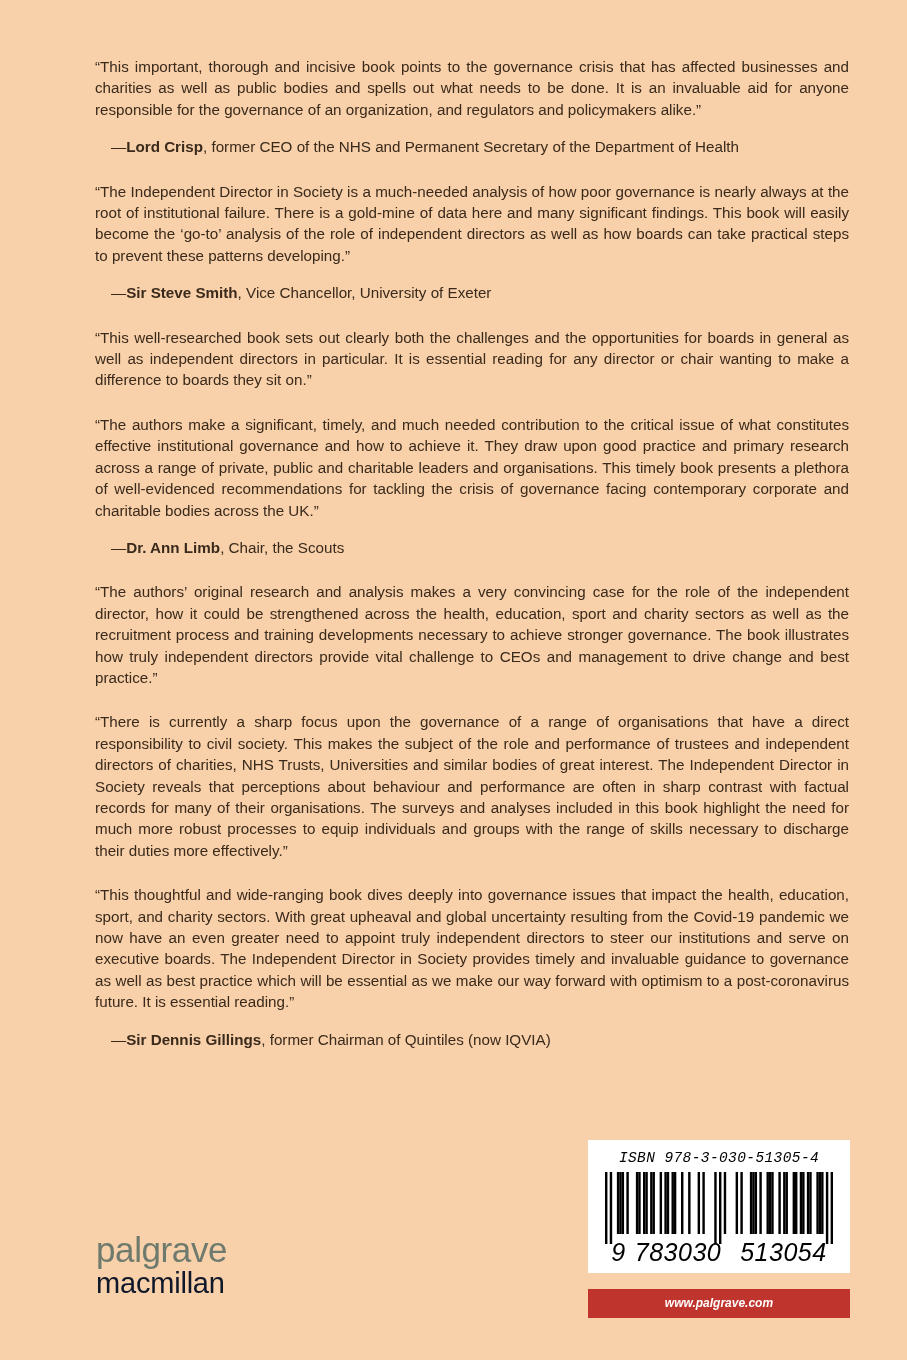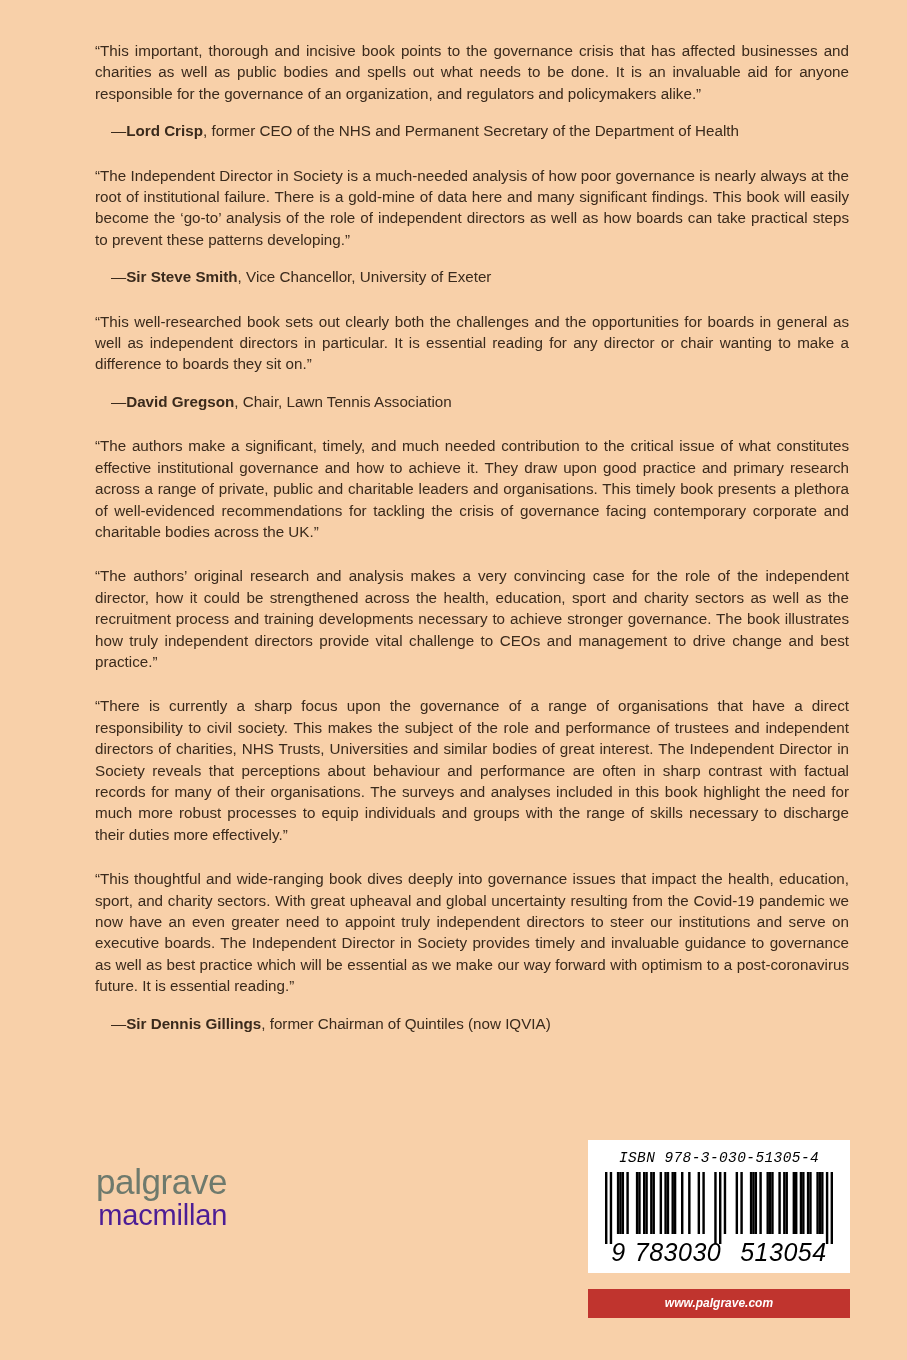--- a/index.html
+++ b/index.html
@@ -22,21 +22,21 @@
     width: 907px;
     height: 1360px;
     background: #f8d0a9;
     box-sizing: border-box;
   }
 
   
   #endorsements {
     position: absolute;
     left: 95px;
-    top: 40px;
+    top: 56px;
     width: 754px;
   }
 
   .endorsement {
     margin: 0 0 23px 0;
   }
 
   .quote-text {
     font-size: 15.2px;
     line-height: 21.4px;
@@ -67,41 +67,40 @@
   }
 
   .attribution .role {
     font-weight: 400;
   }
 
   
   #logo {
     position: absolute;
     left: 96px;
-    top: 1164px;
+    top: 1232px;
     color: #6e7a6d;
     line-height: 1;
     user-select: none;
-    text-align: right;
   }
 
   #logo .logo-line1 {
     display: block;
     font-size: 35px;
     letter-spacing: -0.4px;
     font-weight: 400;
     color: #6e7a6d;
   }
 
   #logo .logo-line2 {
     display: block;
     font-size: 29px;
     letter-spacing: -0.2px;
     font-weight: 400;
-    color: #4c1d95;
+    color: #0f172a;
     margin-top: 2px;
   }
 
   
   #barcode-block {
     position: absolute;
     left: 588px;
     top: 1140px;
     width: 298px;
     font-style: italic;
@@ -171,24 +170,24 @@
       <div class="endorsement">
         <p class="quote-text"><span>“This important, thorough and incisive book points to the governance crisis that has affected businesses and charities as well as public bodies and spells out what needs to be done. It is an invaluable aid for anyone responsible for the governance of an organization, and regulators and policymakers alike.”</span></p>
         <p class="attribution"><span class="dash">—</span><span class="person">Lord Crisp</span><span class="role">, former CEO of the NHS and Permanent Secretary of the Department of Health</span></p>
       </div>
       <div class="endorsement">
         <p class="quote-text"><span class="title-italic">“The Independent Director in Society</span><span> is a much-needed analysis of how poor governance is nearly always at the root of institutional failure. There is a gold-mine of data here and many significant findings. This book will easily become the ‘go-to’ analysis of the role of independent directors as well as how boards can take practical steps to prevent these patterns developing.”</span></p>
         <p class="attribution"><span class="dash">—</span><span class="person">Sir Steve Smith</span><span class="role">, Vice Chancellor, University of Exeter</span></p>
       </div>
       <div class="endorsement">
         <p class="quote-text"><span>“This well-researched book sets out clearly both the challenges and the opportunities for boards in general as well as independent directors in particular. It is essential reading for any director or chair wanting to make a difference to boards they sit on.”</span></p>
-        <p class="attribution"><span class="dash">—</span><span class="person">David Gregson</span><span class="role">, Chair, Lawn Tennis Association</span></p>
       </div>
       <div class="endorsement">
         <p class="quote-text"><span>“The authors make a significant, timely, and much needed contribution to the critical issue of what constitutes effective institutional governance and how to achieve it. They draw upon good practice and primary research across a range of private, public and charitable leaders and organisations. This timely book presents a plethora of well-evidenced recommendations for tackling the crisis of governance facing contemporary corporate and charitable bodies across the UK.”</span></p>
+        <p class="attribution"><span class="dash">—</span><span class="person">Dr. Ann Limb</span><span class="role">, Chair, the Scouts</span></p>
       </div>
       <div class="endorsement">
         <p class="quote-text"><span>“The authors’ original research and analysis makes a very convincing case for the role of the independent director, how it could be strengthened across the health, education, sport and charity sectors as well as the recruitment process and training developments necessary to achieve stronger governance. The book illustrates how truly independent directors provide vital challenge to CEOs and management to drive change and best practice.”</span></p>
       </div>
       <div class="endorsement">
         <p class="quote-text"><span>“There is currently a sharp focus upon the governance of a range of organisations that have a direct responsibility to civil society. This makes the subject of the role and performance of trustees and independent directors of charities, NHS Trusts, Universities and similar bodies of great interest. </span><span class="title-italic">The Independent Director in Society</span><span> reveals that perceptions about behaviour and performance are often in sharp contrast with factual records for many of their organisations. The surveys and analyses included in this book highlight the need for much more robust processes to equip individuals and groups with the range of skills necessary to discharge their duties more effectively.”</span></p>
       </div>
       <div class="endorsement">
         <p class="quote-text"><span>“This thoughtful and wide-ranging book dives deeply into governance issues that impact the health, education, sport, and charity sectors. With great upheaval and global uncertainty resulting from the Covid-19 pandemic we now have an even greater need to appoint truly independent directors to steer our institutions and serve on executive boards. </span><span class="title-italic">The Independent Director in Society</span><span> provides timely and invaluable guidance to governance as well as best practice which will be essential as we make our way forward with optimism to a post-coronavirus future. It is essential reading.”</span></p>
         <p class="attribution"><span class="dash">—</span><span class="person">Sir Dennis Gillings</span><span class="role">, former Chairman of Quintiles (now IQVIA)</span></p>

